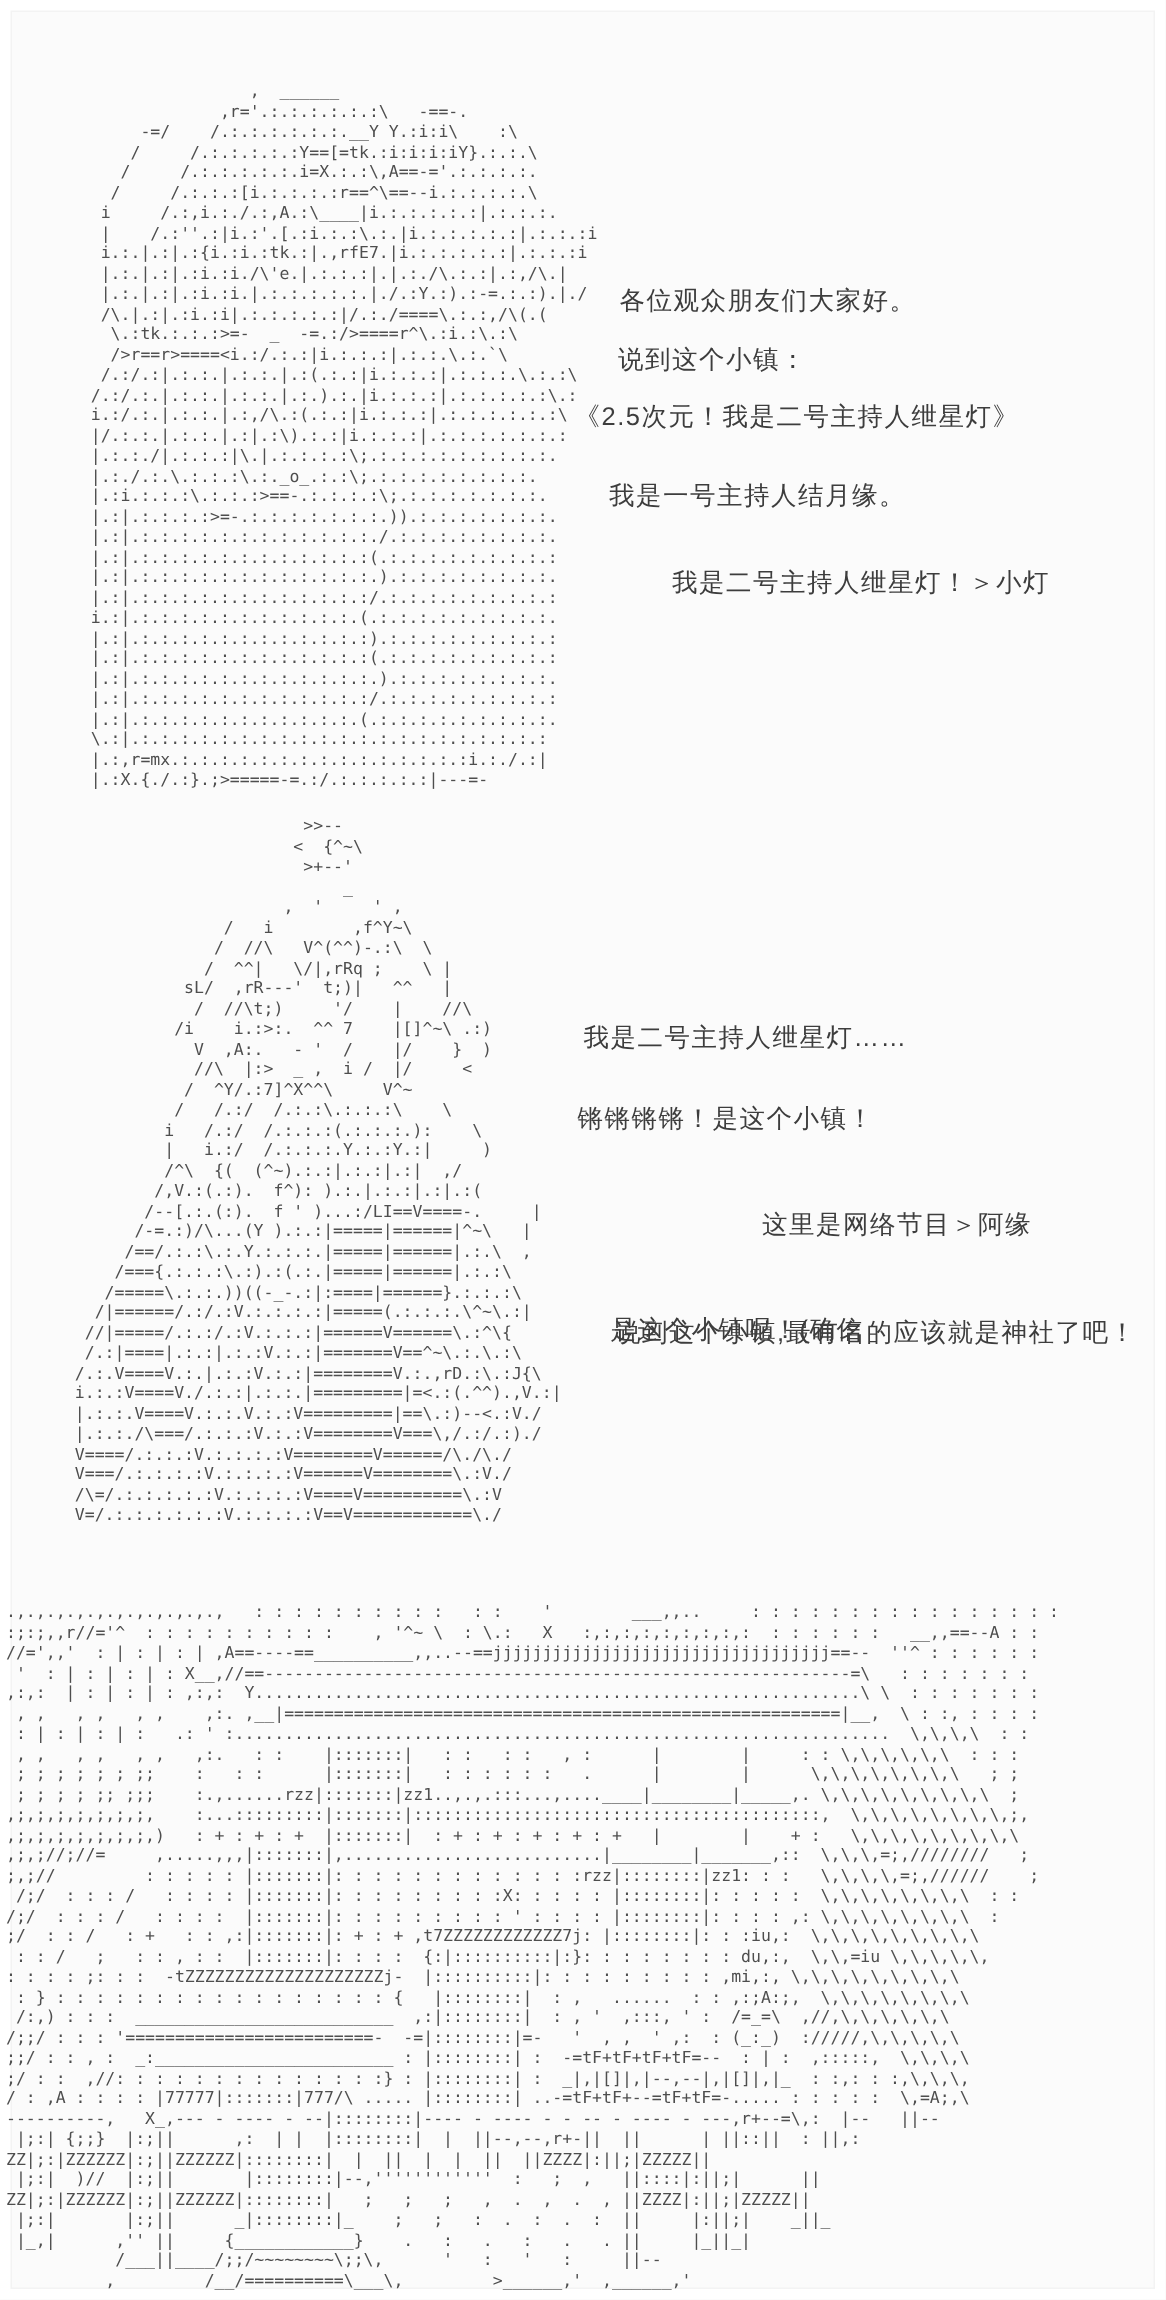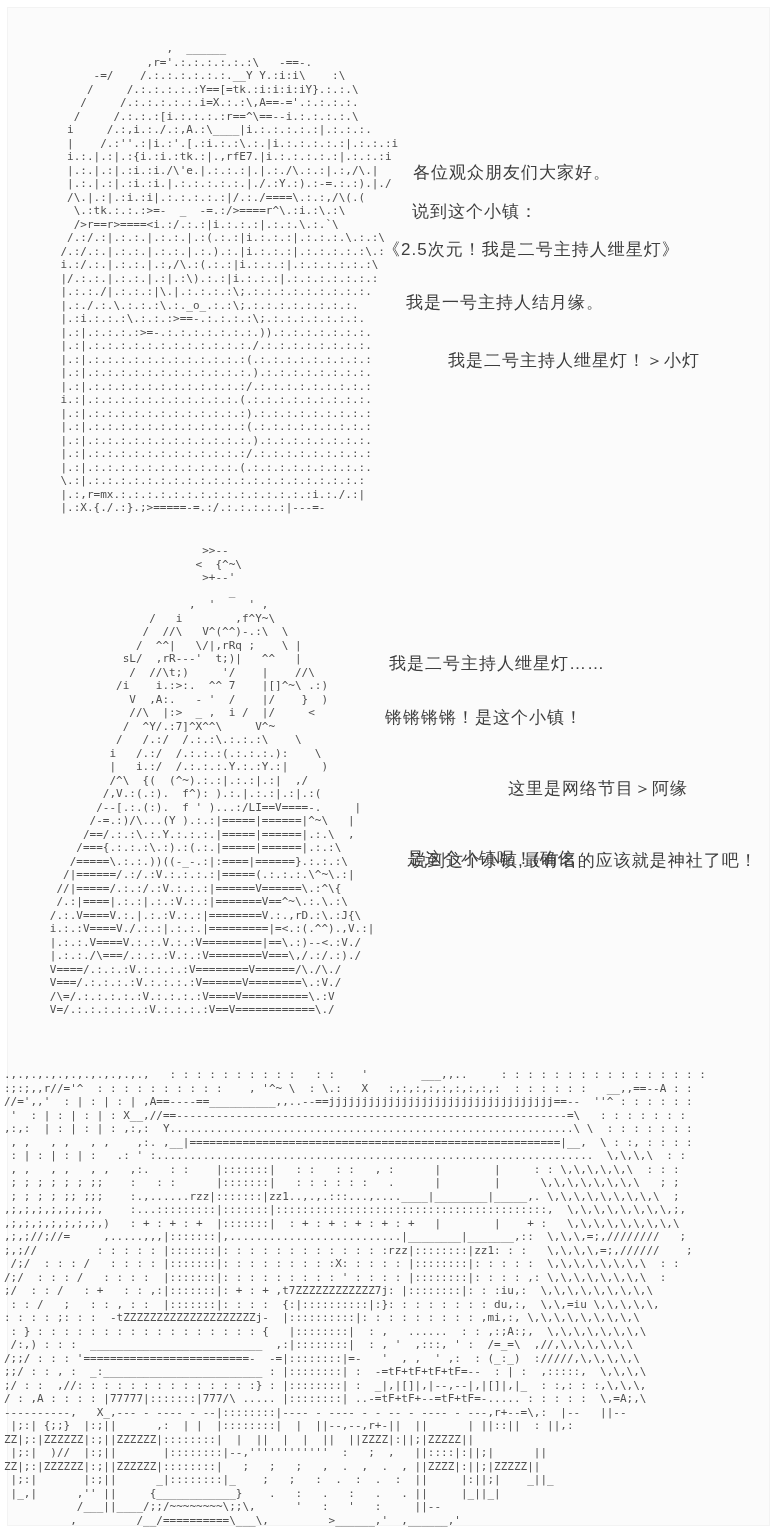--- a/index.html
+++ b/index.html
@@ -18,30 +18,31 @@
   pre.aa{
     position:absolute;
     margin:0;
     font-family:"DejaVu Sans Mono", monospace;
     font-size:11px;
     line-height:13.5px;
     color:#4e4e4e;
     white-space:pre;
     letter-spacing:0;
   }
-  .aa-p1{ left:34px; top:42px; }
+  .aa-p1{ left:34px; top:54px; }
   .aa-p2{ left:30px; top:544px; }
   .aa-p3{ left:4px;  top:1068px; line-height:13px; }
   .speech{
     position:absolute;
     font-size:17px;
     line-height:20px;
     color:#3d3d3d;
     letter-spacing:1px;
     white-space:nowrap;
+    margin-top:28px;
   }
 </style>
 </head>
 <body>
 
 <div class="page-frame"></div>
 
 <pre class="aa aa-p1">                    ,  ______
                  ,r='.:.:.:.:.:.:\   -==-.
          -=/    /.:.:.:.:.:.:.__Y Y.:i:i\    :\

